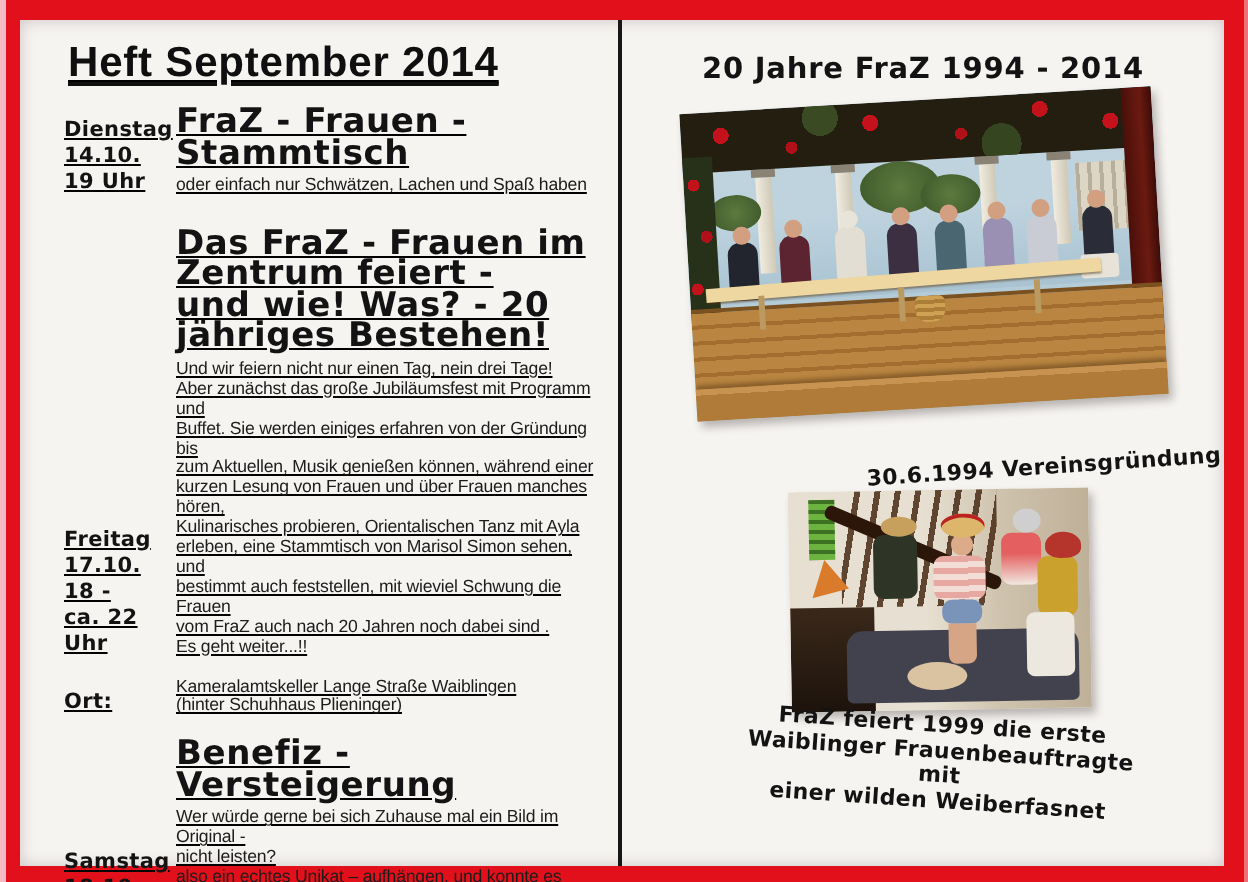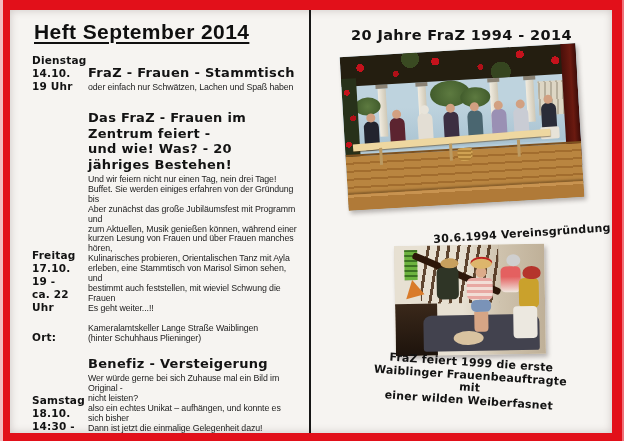--- a/index.html
+++ b/index.html
@@ -10,37 +10,37 @@
     padding:10px 12px 8px 10px;
     position:relative;
     font-family:"Liberation Sans",sans-serif;
   }
   .paper{
     width:100%;height:100%;
     background:#f6f4f1;
     display:flex;
     box-shadow:inset 0 0 8px rgba(60,30,30,.22);
   }
-  .page-left{width:299px;padding:6px 12px 0 22px;}
+  .page-left{width:299px;padding:6px 12px 0 22px;text-decoration:underline;}
   .divider{width:2px;background:#161616;}
   .page-right{flex:1;position:relative;overflow:hidden;}
 
   .comic{font-family:"DejaVu Sans",sans-serif;font-weight:bold;color:#131313;}
 
   .doc-title{
     font-family:"Liberation Sans",sans-serif;
     font-size:21px;font-weight:bold;color:#0f0f0f;
     text-decoration:underline;text-underline-offset:3px;
     letter-spacing:.4px;margin:4px 0 10px 2px;
   }
   .row{display:flex;align-items:flex-end;}
   .meta{width:56px;flex:0 0 56px;font-size:10.5px;line-height:13px;letter-spacing:.2px;}
   .meta span{display:block;}
   .content{flex:1;}
-  .event-title{font-size:13px;line-height:15.5px;letter-spacing:.3px;margin-bottom:3px;}
+  .event-title{font-size:17px;line-height:15.5px;letter-spacing:.3px;margin-bottom:3px;}
   .body{font-size:8.8px;line-height:9.9px;letter-spacing:-.1px;color:#1c1c1c;}
   .body span{display:block;}
   .mt1{margin-top:7px;} .mt2{margin-top:17px;} .mt3{margin-top:10px;} .mt4{margin-top:12px;}
 
   .right-title{font-size:14.5px;letter-spacing:.4px;text-align:center;margin-top:17px;}
 
   .photo{position:absolute;box-shadow:2px 3px 4px rgba(40,30,30,.3);overflow:hidden;}
   .photo1{left:33px;top:40px;width:236px;height:154px;transform:rotate(-3.4deg);background:#b4cbd8;}
   .photo2{left:84px;top:235px;width:150px;height:110px;transform:rotate(-1deg);background:#e3dccd;}
 
@@ -148,35 +148,36 @@
           <div class="body">
             <span>oder einfach nur Schwätzen, Lachen und Spaß haben</span>
           </div>
         </div>
       </div>
 
       <div class="row mt2">
         <div class="meta comic">
           <span>Freitag</span>
           <span>17.10.</span>
-          <span>19 -</span>
+          <span>18 -</span>
           <span>ca. 22 Uhr</span>
         </div>
         <div class="content">
           <div class="event-title comic" style="margin-bottom:0">Das FraZ - Frauen im Zentrum feiert -</div>
           <div class="event-title comic">und wie! Was? - 20 jähriges Bestehen!</div>
           <div class="body">
             <span>Und wir feiern nicht nur einen Tag, nein drei Tage!</span>
+            <span>Aber zunächst das große Jubiläumsfest mit Programm und</span>
             <span>Buffet. Sie werden einiges erfahren von der Gründung bis</span>
-            <span>Aber zunächst das große Jubiläumsfest mit Programm und</span>
             <span>zum Aktuellen, Musik genießen können, während einer</span>
             <span>kurzen Lesung von Frauen und über Frauen manches hören,</span>
             <span>Kulinarisches  probieren, Orientalischen Tanz mit Ayla</span>
             <span>erleben, eine Stammtisch von Marisol Simon sehen, und</span>
             <span>bestimmt auch feststellen, mit wieviel Schwung die Frauen</span>
+            <span>vom FraZ auch nach 20 Jahren noch dabei sind .</span>
             <span>Es geht weiter...!!</span>
           </div>
         </div>
       </div>
 
       <div class="row mt3">
         <div class="meta comic">
           <span>Ort:</span>
         </div>
         <div class="content body">

